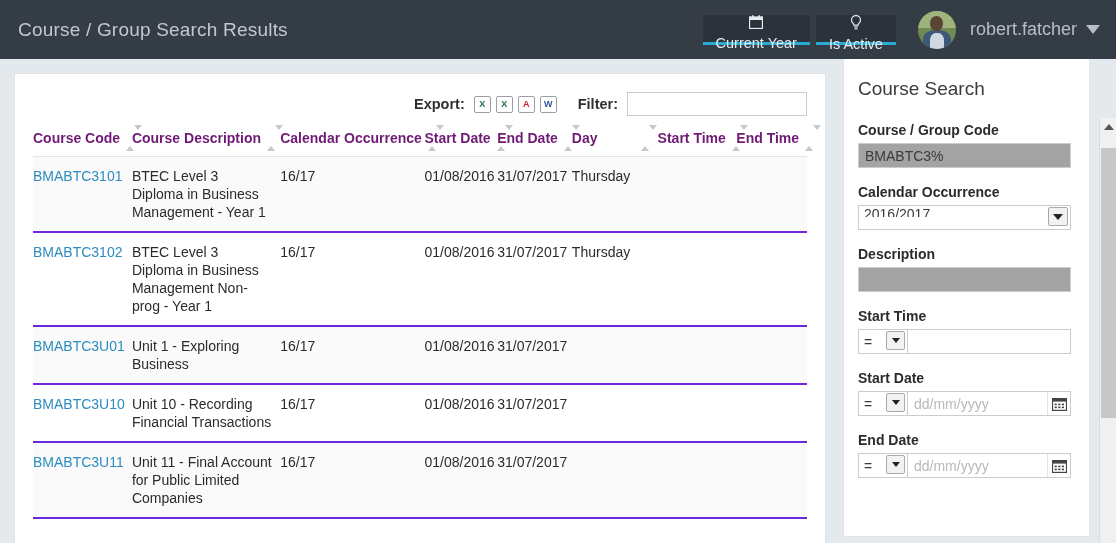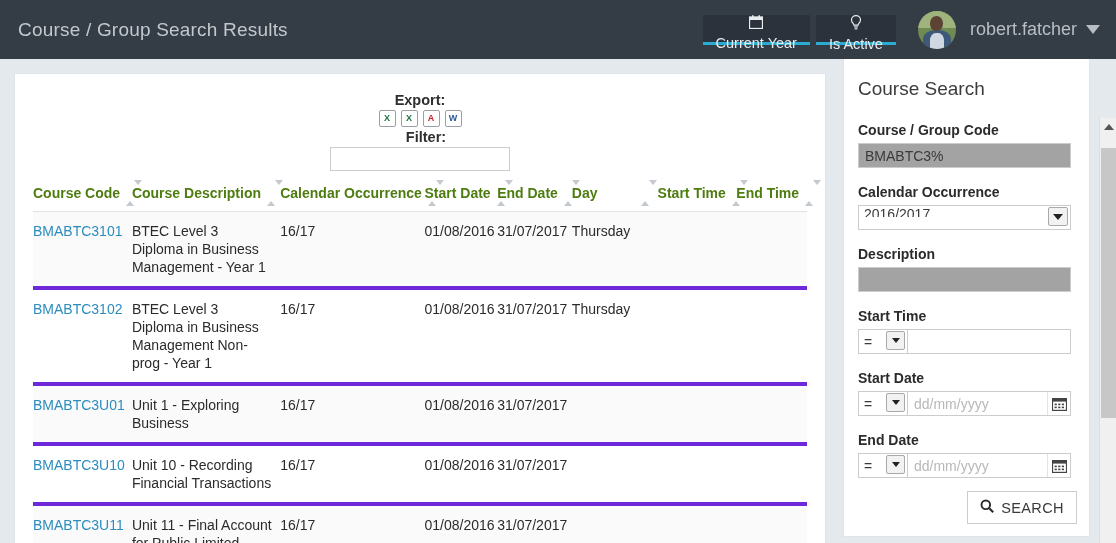--- a/index.html
+++ b/index.html
@@ -56,21 +56,21 @@
 
   .card {
     position: absolute; background: #fff; border: 1px solid #e0e4e8;
   }
   .results-card { left: 14px; top: 14px; width: 812px; height: 480px; }
   .search-card  { left: 843px; top: 0px;  width: 247px; height: 478px; border-top: none; }
 
   
   .table-toolbar {
     display: flex; align-items: center; justify-content: flex-end;
-    gap: 2px; padding: 18px 18px 0 18px; font-size: 14.5px; color: #333; flex-direction: column;
+    gap: 9px; padding: 18px 18px 0 18px; font-size: 14.5px; color: #333;
   }
   .tool-label { font-weight: bold; color: #2f2f2f; }
   .export-icons { display: flex; align-items: center; gap: 5px; }
   .exp-icon {
     width: 17px; height: 17px; border: 1px solid #9aa0a6; border-radius: 2px;
     background: #fff; display: flex; align-items: center; justify-content: center;
     font-size: 9px; font-weight: bold; line-height: 1; cursor: pointer;
     font-family: "Liberation Sans", sans-serif;
   }
   .exp-xml  { color: #1d6f42; }
@@ -81,34 +81,34 @@
   .filter-input {
     width: 180px; height: 24px; border: 1px solid #ccc; background: #fff;
     outline: none; font-size: 13px; padding: 0 5px;
     font-family: "Liberation Sans", sans-serif;
   }
 
   
   .tbl-wrap { padding: 0 18px; margin-top: 10px; }
   table.results { width: 100%; border-collapse: collapse; table-layout: fixed; }
   table.results th {
-    text-align: left; font-size: 14px; color: #4d7c0f; font-weight: bold;
+    text-align: left; font-size: 14px; color: #701a75; font-weight: bold;
     padding: 4px 0 10px 0; border-bottom: 1px solid #dfe3e6;
     vertical-align: bottom; white-space: nowrap;
   }
   .th-inner { display: flex; align-items: center; justify-content: space-between; padding-right: 8px; }
   .sort-ic { display: inline-block; width: 9px; margin-left: 6px; flex: 0 0 9px; }
   .sort-ic .up, .sort-ic .dn {
     width: 0; height: 0; border-left: 4.5px solid transparent; border-right: 4.5px solid transparent;
   }
   .sort-ic .up { border-bottom: 5px solid #c3c9cf; margin-bottom: 2px; }
   .sort-ic .dn { border-top: 5px solid #c3c9cf; }
   table.results td {
     font-size: 14px; color: #2b2b2b; padding: 10px 8px 10px 0;
-    vertical-align: top; border-bottom: 4px solid #6d28d9; line-height: 18px;
+    vertical-align: top; border-bottom: 2px solid #6d28d9; line-height: 18px;
   }
   table.results tbody tr:nth-child(odd) td { background: #fafafa; }
   table.results tbody tr:nth-child(even) td { background: #ffffff; }
   .code-link { color: #2b8cbe; text-decoration: none; cursor: pointer; }
 
   
   .c-code { width: 98px; }
   .c-desc { width: 147px; }
   .c-occ  { width: 143px; }
   .c-sd   { width: 72px; }
@@ -484,29 +484,20 @@
                 <rect x="2.6" y="9.6" width="2.2" height="1.6" fill="#444"></rect>
                 <rect x="6.2" y="9.6" width="2.2" height="1.6" fill="#444"></rect>
                 <rect x="9.8" y="9.6" width="2.2" height="1.6" fill="#444"></rect>
               </svg>
             </span>
           </div>
         </div>
       </div>
     </div>
 
-    <button class="search-btn">
-      <span>
-        <svg width="14" height="14" viewBox="0 0 14 14">
-          <circle cx="5.8" cy="5.8" r="4.3" fill="none" stroke="#2b2b2b" stroke-width="1.9"></circle>
-          <line x1="9.2" y1="9.2" x2="13.2" y2="13.2" stroke="#2b2b2b" stroke-width="2.1"></line>
-        </svg>
-      </span>
-      <span>SEARCH</span>
-    </button>
   </div>
 
   <div class="vscroll">
     <div class="arrow top">
         <i></i>
       </div>
     <div class="thumb"></div>
 
   </div>
 </div>

